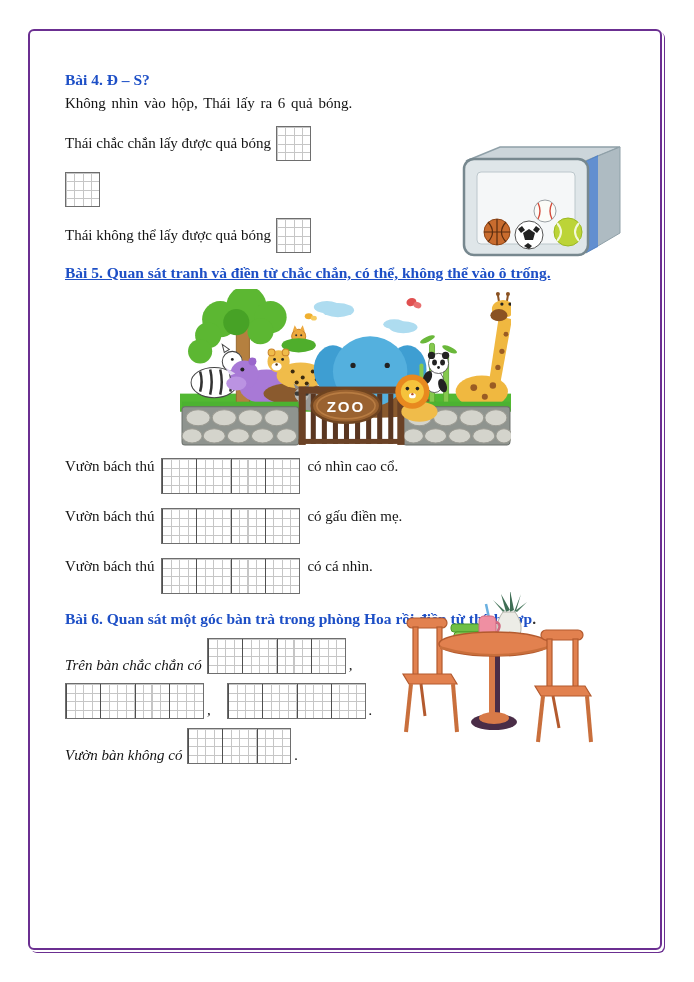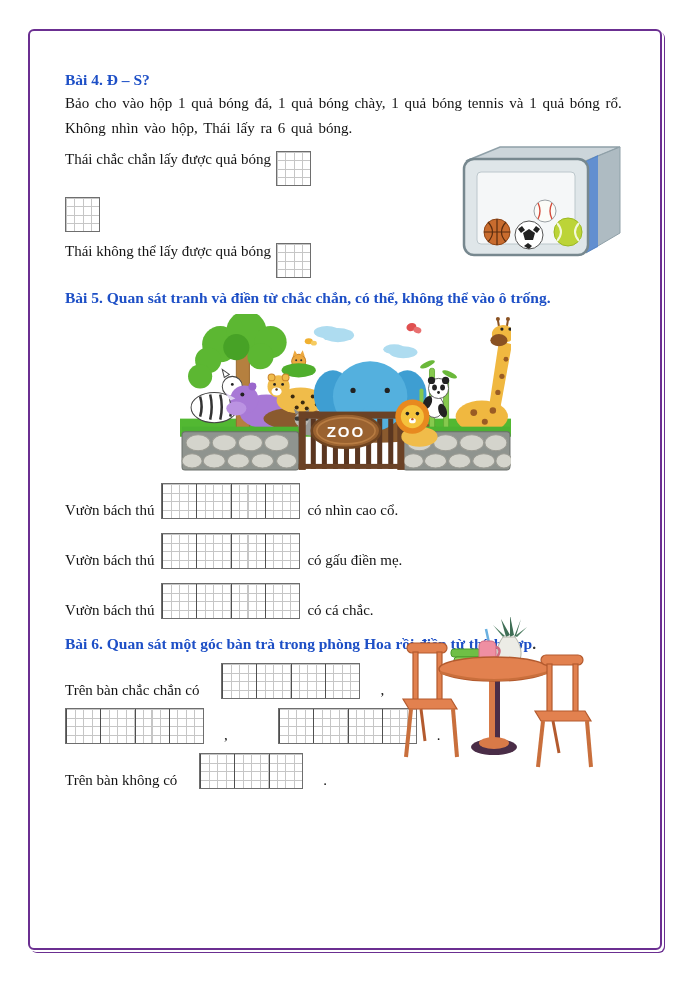--- a/index.html
+++ b/index.html
@@ -24,41 +24,40 @@
       repeating-linear-gradient(to right, #c6c6c6 0 1px, transparent 1px 8.55px),
       repeating-linear-gradient(to bottom, #c6c6c6 0 1px, transparent 1px 8.55px);
   }
   .gbox-sm{width:35px;height:35px;
     background-image:
       repeating-linear-gradient(to right, #c6c6c6 0 1px, transparent 1px 8.3px),
       repeating-linear-gradient(to bottom, #c6c6c6 0 1px, transparent 1px 8.3px);
   }
   .gbox-4{width:139px;height:36px;}
   .gbox-3{width:104px;height:36px;}
-  .stmt-row{display:flex;align-items:flex-start;gap:5px;height:35px;margin-top:11px;font-size:15px;white-space:nowrap;}
-  .fill-row{display:flex;align-items:flex-end;gap:7px;height:36px;margin-bottom:14px;font-size:15px;white-space:nowrap;}
-  .ex5-head{margin-top:9px;}
+  .stmt-row{display:flex;align-items:center;gap:5px;height:35px;margin-top:11px;font-size:15px;white-space:nowrap;}
+  .fill-row{display:flex;align-items:flex-start;gap:7px;height:36px;margin-bottom:14px;font-size:15px;white-space:nowrap;}
+  .ex5-head{margin-top:9px;text-decoration:underline;}
   .zoo-wrap{width:332px;margin:6px auto 10px auto;}
   .ex6{position:relative;}
   .ex6-head{margin-top:14px;}
-  .hrow{display:flex;align-items:flex-end;gap:22px;height:36px;margin-top:9px;font-size:15px;white-space:nowrap;}
+  .hrow{display:flex;align-items:flex-end;gap:5px;height:36px;margin-top:9px;font-size:15px;white-space:nowrap;font-style:italic;}
   .hrow .sep{margin-left:-2px;}
   .gap8{display:inline-block;width:6px;}
   .cube-img{position:absolute;top:110px;right:16px;width:188px;height:116px;}
   .table-img{position:absolute;left:328px;top:-16px;width:206px;height:152px;}
   svg{display:block;}
 </style>
 </head>
 <body>
 
 <div class="sheet">
 
   <section>
     <h3>Bài 4. Đ – S?</h3>
-    <p class="intro">Bảo cho vào hộp 1 quả bóng đá, 1 quả bóng chày, 1 quả bóng tennis và 1 quả bóng rổ.</p>
     <p class="intro">Không nhìn vào hộp, Thái lấy ra 6 quả bóng.</p>
 
     <div class="stmt-row">
       <span>Thái chắc chắn lấy được quả bóng</span>
       <span class="gbox gbox-sm"></span>
     </div>
     <div class="stmt-row">
       <span class="gbox gbox-sm"></span>
     </div>
     <div class="stmt-row">
@@ -316,41 +315,41 @@
       <span>có nhìn cao cổ.</span>
     </div>
     <div class="fill-row">
       <span>Vườn bách thú</span>
       <span class="gbox gbox-4"></span>
       <span>có gấu điền mẹ.</span>
     </div>
     <div class="fill-row">
       <span>Vườn bách thú</span>
       <span class="gbox gbox-4"></span>
-      <span>có cá chắc.</span>
+      <span>có cá nhìn.</span>
     </div>
   </section>
 
   <section class="ex6">
     <h3 class="ex6-head"><span>Bài 6. Quan sát một góc bàn trà trong phòng Hoa rồi điền từ thích hợp</span><span class="title-period">.</span></h3>
 
     <div class="hrow">
       <span>Trên bàn chắc chắn có</span>
       <span class="gbox gbox-4"></span>
       <span class="sep">,</span>
     </div>
     <div class="hrow">
       <span class="gbox gbox-4"></span>
       <span class="sep">,</span>
       <span class="gap8"></span>
       <span class="gbox gbox-4"></span>
       <span class="sep">.</span>
     </div>
     <div class="hrow">
-      <span>Trên bàn không có</span>
+      <span>Vườn bàn không có</span>
       <span class="gbox gbox-3"></span>
       <span class="sep">.</span>
     </div>
 
     <svg class="table-img" viewBox="0 0 206 152" aria-hidden="true">
 
       <g stroke="#b35a2e" stroke-width="1.2">
         <rect x="14" y="26" width="40" height="10" rx="5" fill="#e2814f"></rect>
         <rect x="20" y="35" width="5" height="48" fill="#e2814f"></rect>
         <rect x="44" y="35" width="5" height="48" fill="#e2814f"></rect>

